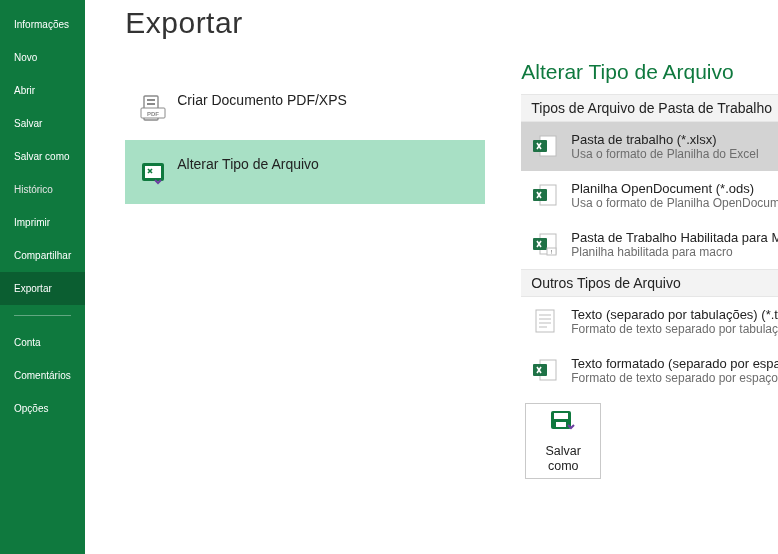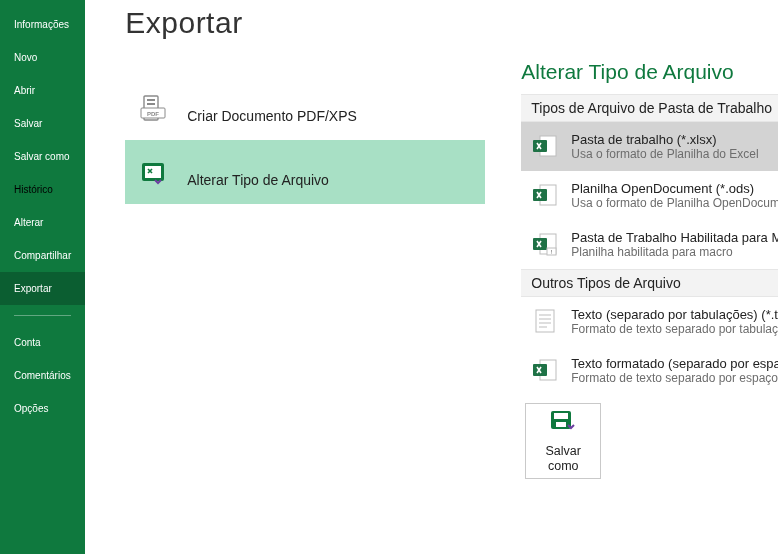--- a/index.html
+++ b/index.html
@@ -11,21 +11,21 @@
     color: #fff;
     padding-top: 8px;
     font-size: 10px;
   }
   .sidebar-item {
     padding: 11px 14px;
     cursor: pointer;
     white-space: nowrap;
   }
   .sidebar-item.selected { background: #0b5e31; }
-  .sidebar-item.dim { color: #000000; }
+  .sidebar-item.dim { color: #e5e5e5; }
   .sidebar-divider {
     height: 1px;
     background: rgba(255,255,255,0.35);
     margin: 10px 14px;
   }
   .content {
     flex: 1;
     display: flex;
     padding: 0 0 0 40px;
     background: #fff;
@@ -36,22 +36,22 @@
   }
   .page-title {
     font-size: 30px;
     font-weight: 300;
     color: #333;
     margin-bottom: 36px;
     letter-spacing: 0.5px;
   }
   .export-option {
     display: flex;
-    align-items: flex-end;
-    gap: 18px;
+    align-items: flex-start;
+    gap: 8px;
     padding: 16px 18px 16px 12px;
     cursor: pointer;
     font-size: 14px;
     color: #222;
   }
   .export-option.selected { background: #a8e0c5; }
   .export-option .icon-box {
     width: 32px; height: 32px;
     display: flex; align-items: center; justify-content: center;
   }
@@ -114,21 +114,21 @@
 <body>
 
 <div class="app">
   <div class="sidebar">
     <div class="sidebar-item"><span>Informações</span></div>
     <div class="sidebar-item"><span>Novo</span></div>
     <div class="sidebar-item"><span>Abrir</span></div>
     <div class="sidebar-item"><span>Salvar</span></div>
     <div class="sidebar-item"><span>Salvar como</span></div>
     <div class="sidebar-item dim"><span>Histórico</span></div>
-    <div class="sidebar-item"><span>Alterar</span></div>
+    <div class="sidebar-item"><span>Imprimir</span></div>
     <div class="sidebar-item"><span>Compartilhar</span></div>
     <div class="sidebar-item selected"><span>Exportar</span></div>
     <div class="sidebar-divider"></div>
     <div class="sidebar-item"><span>Conta</span></div>
     <div class="sidebar-item"><span>Comentários</span></div>
     <div class="sidebar-item"><span>Opções</span></div>
   </div>
 
   <div class="content">
     <div class="left-col">

